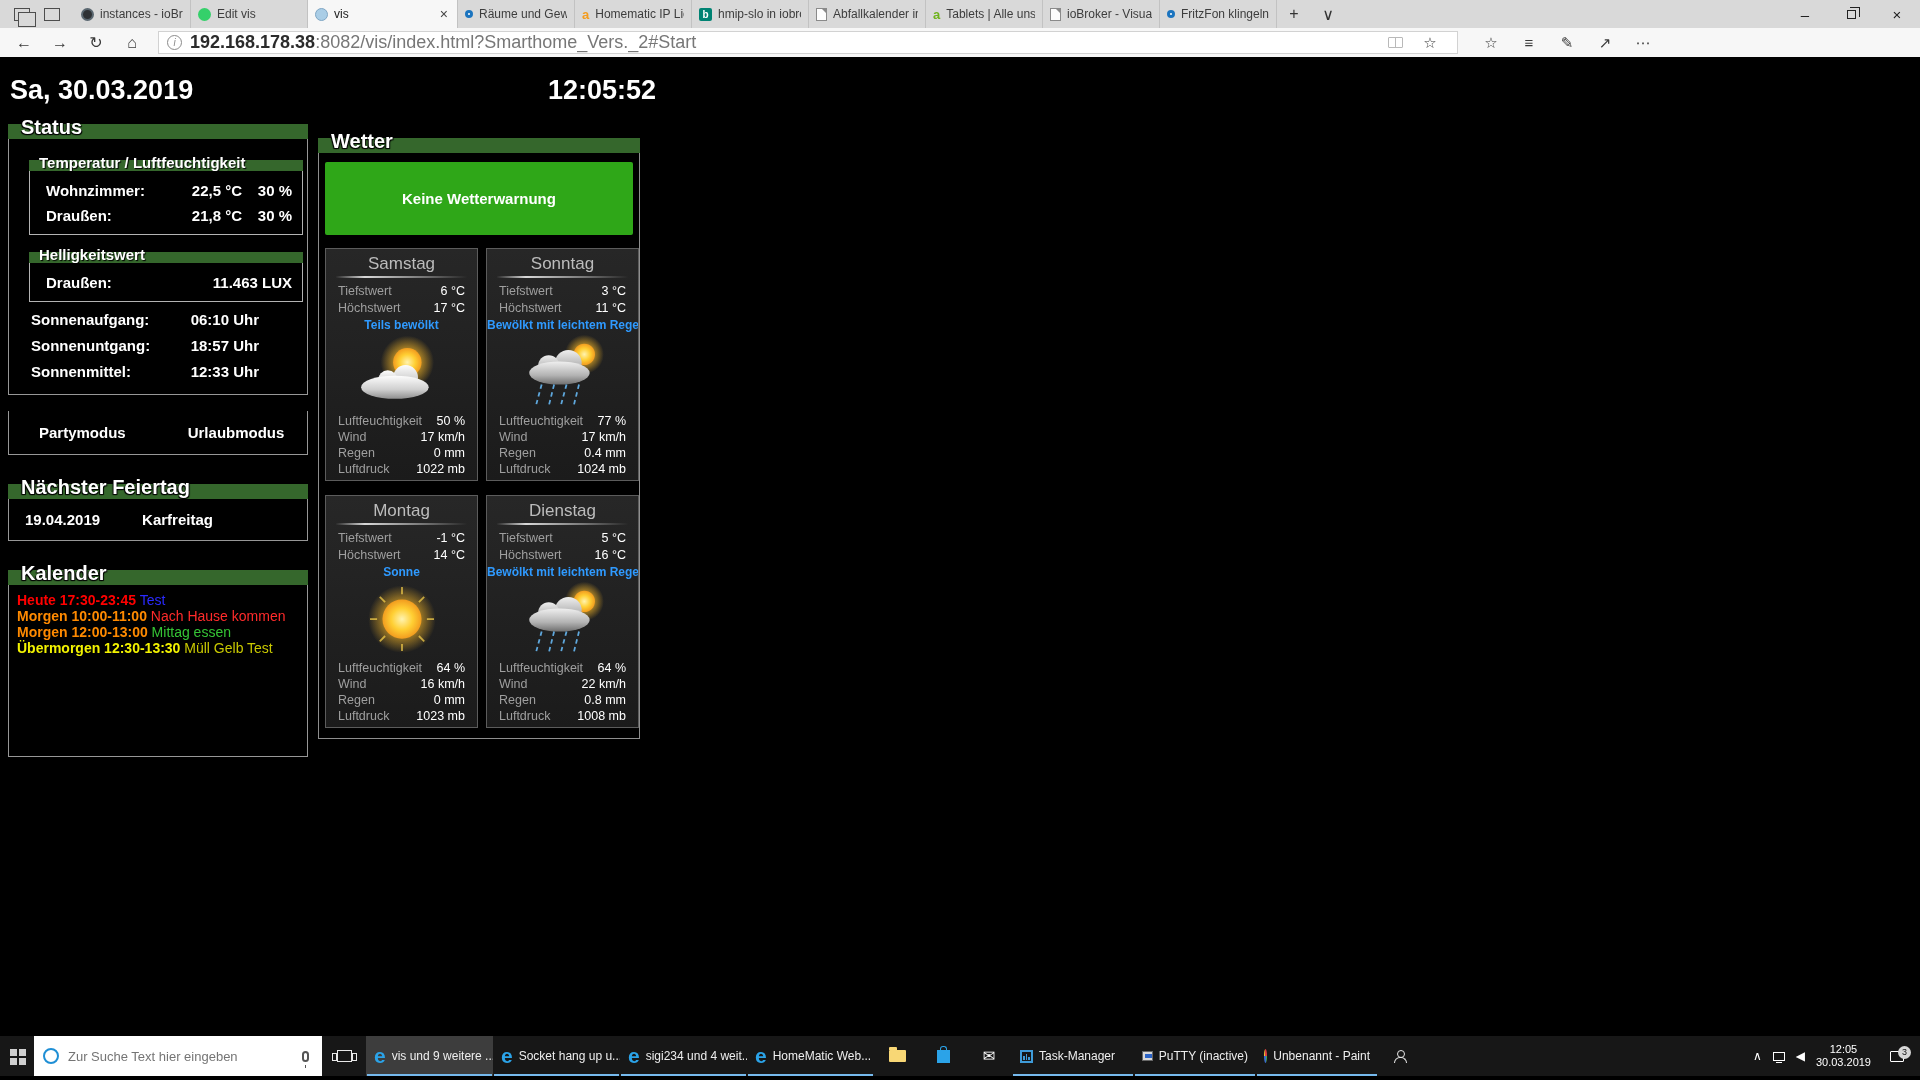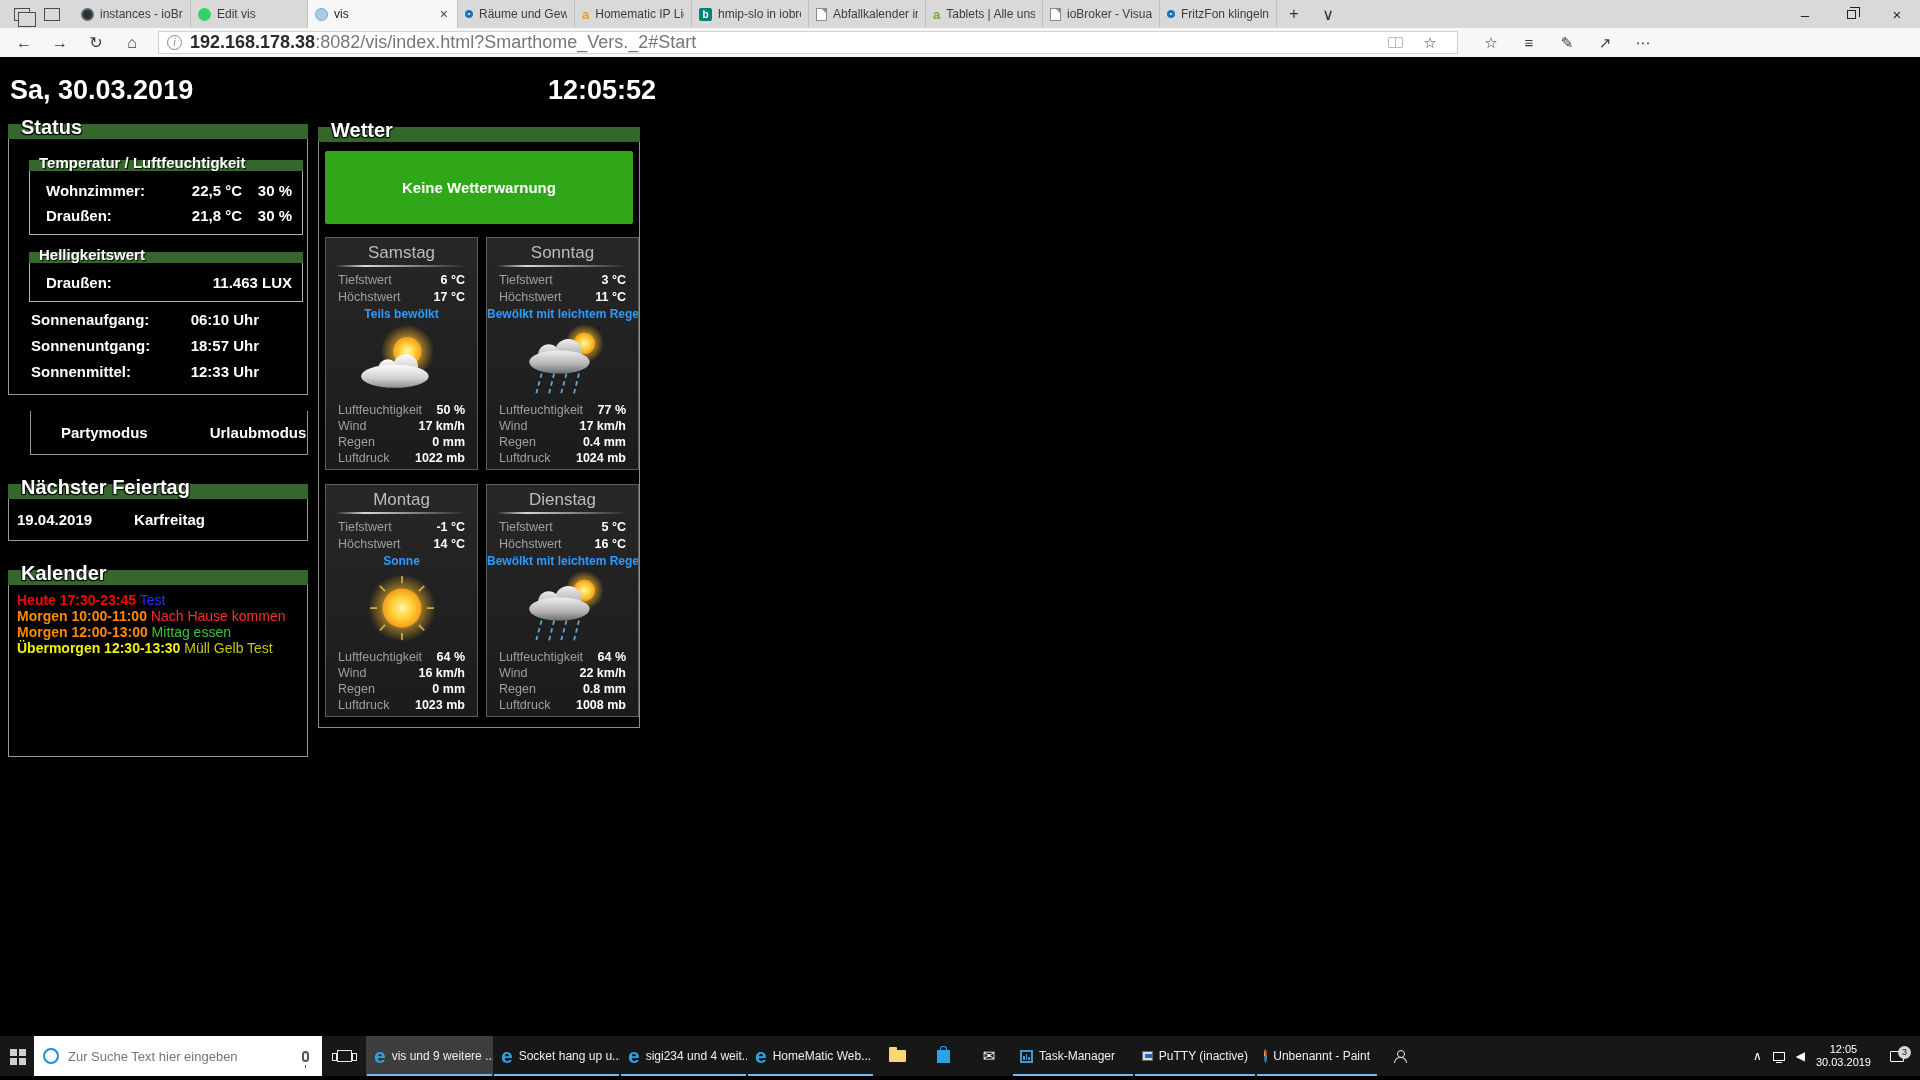--- a/index.html
+++ b/index.html
@@ -46,21 +46,21 @@
   .book-ic { width:15px; height:11px; border:1px solid #b9b9b9; border-radius:1px; position:relative; }
   .book-ic::after { content:""; position:absolute; left:6px; top:0; bottom:0; width:1px; background:#b9b9b9; }
   .bar-ic { width:38px; text-align:center; font-size:15px; color:#3a3a3a; }
 
   
   .content { position:absolute; top:57px; left:0; width:1920px; height:983px; background:#000; color:#fff; }
   .page-date { position:absolute; left:10px; top:18px; font-size:27px; font-weight:bold; }
   .page-time { position:absolute; left:548px; top:18px; width:92px; text-align:right; font-size:27px; font-weight:bold; }
 
   .left-col { position:absolute; left:8px; top:52px; width:300px; }
-  .right-col { position:absolute; left:318px; top:55px; width:322px; }
+  .right-col { position:absolute; left:318px; top:66px; width:322px; }
 
   .sec-head { position:relative; height:30px; }
   .sec-bar { position:absolute; left:0; right:0; bottom:0; height:15px; background:#35672c; }
   .sec-title { position:absolute; left:13px; bottom:0; z-index:1; font-size:20px; font-weight:bold; color:#fff;
                text-shadow:1px 1px 1px #000, -1px 1px 1px #000; }
   .sec-body { border:1px solid #979797; border-top:none; background:#000; }
 
   .status-body { padding:4px 0 10px; }
   .sub-head { position:relative; height:24px; margin:4px 4px 0 20px; }
   .sub-bar { position:absolute; left:0; right:0; bottom:0; height:11px; background:#35672c; }
@@ -68,42 +68,42 @@
                text-shadow:1px 1px 1px #000; }
   .sub-box { margin:0 4px 4px 20px; border:1px solid #b3b3b3; border-top:none; padding:7px 0 6px; }
   .trow { display:flex; align-items:center; height:25px; padding:0 10px 0 16px; font-size:15px; font-weight:bold; }
   .trow .lbl { flex:1; }
   .trow .v1 { width:80px; text-align:right; }
   .trow .v2 { width:50px; text-align:right; }
   .srow { display:flex; align-items:center; height:26px; padding:0 48px 0 22px; font-size:15px; font-weight:bold; }
   .srow .val { margin-left:auto; }
 
   .sonder-body { height:44px; display:flex; align-items:center; gap:62px; padding-left:30px;
-                 font-size:15px; font-weight:bold;margin-left:22px; }
-  .feier-body { height:42px; display:flex; align-items:center; padding-left:8px; font-size:15px; font-weight:bold; }
+                 font-size:15px; font-weight:bold; }
+  .feier-body { height:42px; display:flex; align-items:center; padding-left:16px; font-size:15px; font-weight:bold; }
   .feier-body .fname { margin-left:42px; }
 
   .kal-body { height:172px; padding:7px 8px; font-size:14px; line-height:16px; }
   .kal-line .ktime { font-weight:bold; }
   .k0 .ktime{color:#ff0000} .k0 .ktext{color:#2a2aff}
   .k1 .ktime{color:#ff8a00} .k1 .ktext{color:#ff2b2b}
   .k2 .ktime{color:#ff8a00} .k2 .ktext{color:#35c435}
   .k3 .ktime{color:#f2f200} .k3 .ktext{color:#c9c900}
 
   .wetter-body { border:1px solid #8e8e8e; border-top:none; padding:9px 6px 10px; }
   .warnbox { height:73px; background:#2fa718; border-radius:2px; display:flex; align-items:center;
              justify-content:center; font-size:15px; font-weight:bold; color:#fff; margin-bottom:13px; }
   .cards { display:grid; grid-template-columns:153px 153px; gap:14px 8px; }
   .wcard { width:153px; height:233px; background:linear-gradient(#272727,#1b1b1b); border:1px solid #5c5c5c;
            border-radius:0; overflow:hidden; }
   .wtitle { text-align:center; font-size:17px; color:#bcbcbc; margin-top:5px; line-height:20px; }
   .whr { height:2px; margin:2px 10px 5px; background:linear-gradient(90deg,#2a2a2a,#d8d8d8 22%,#6a6a6a 72%,#262626); }
   .wrow { display:flex; justify-content:space-between; padding:0 12px; font-size:12.5px; line-height:17px; }
   .wrow .wl { color:#9f9f9f; }
-  .wrow .wv { color:#fff; font-weight:bold; }
+  .wrow .wv { color:#fff; font-weight:normal; }
   .wcond { text-align:center; color:#2f9aff; font-weight:bold; font-size:12px; line-height:16px; white-space:nowrap; }
   .wicon { display:block; margin:0 auto; width:118px; height:80px; }
   .wstats .wrow { line-height:16px; }
 
   
   .taskbar { position:absolute; bottom:4px; left:0; width:1920px; height:40px; background:#171717;
              display:flex; align-items:stretch; color:#eee; }
   .tb-start { width:34px; display:flex; align-items:center; justify-content:center; }
   .win-logo { width:7px; height:7px; background:#cfcfcf; box-shadow:9px 0 #cfcfcf, 0 9px #cfcfcf, 9px 9px #cfcfcf;
               margin:-8px 8px 0 0; }

